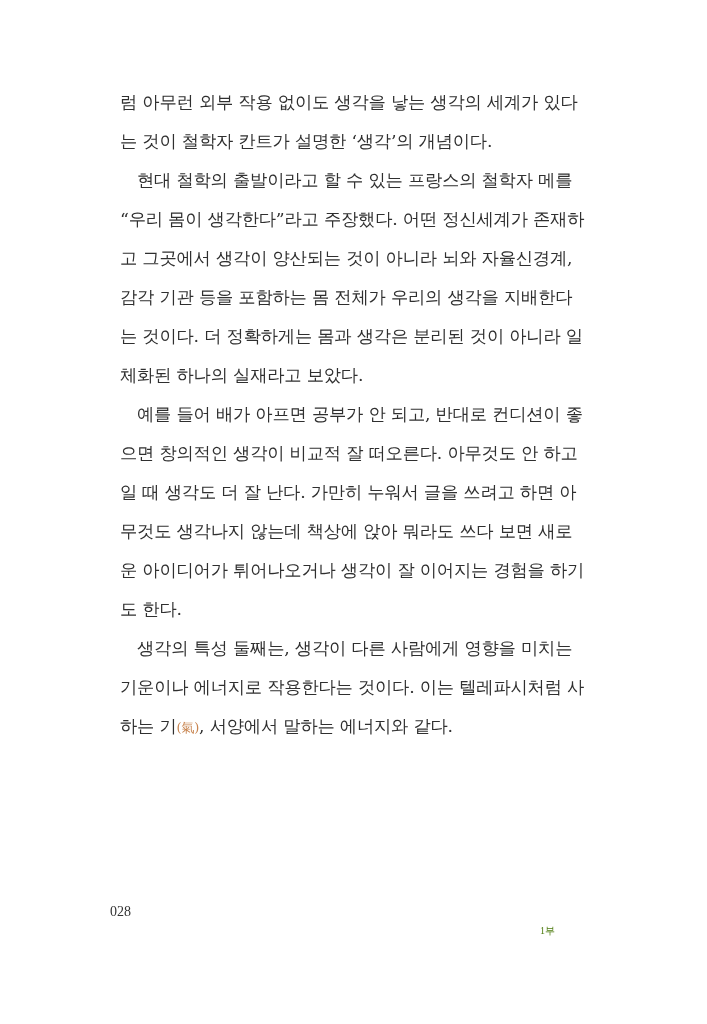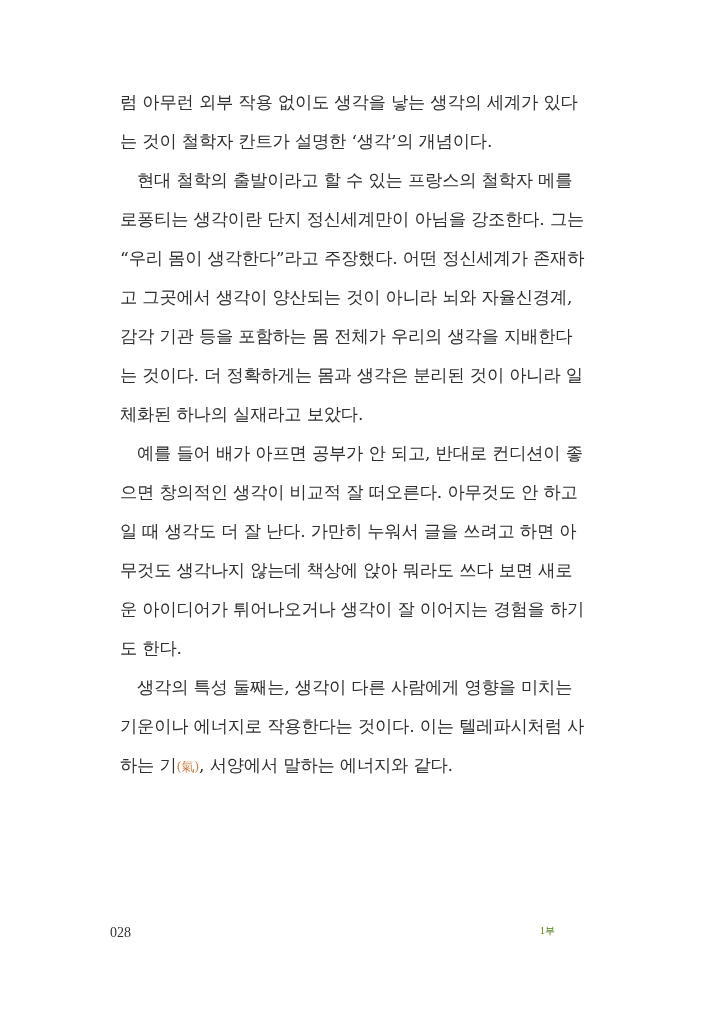--- a/index.html
+++ b/index.html
@@ -37,42 +37,41 @@
     .line.indent {
       padding-left: 17px;
     }
     .hanja {
       color: #c8844f;
       font-size: 13px;
     }
     .folio {
       position: absolute;
       left: 110px;
-      top: 925px;
+      top: 904px;
       font-family: "Liberation Serif", serif;
       font-size: 14px;
       color: #333333;
     }
     .section-label {
       position: absolute;
       left: 540px;
       top: 924px;
       font-family: Liberation Serif, serif;
       font-size: 10px;
       color: #4d7c0f;
     }
   </style>
 </head>
 <body>
 
 <div class="page-body">
   <div class="line">럼 아무런 외부 작용 없이도 생각을 낳는 생각의 세계가 있다</div>
   <div class="line last">는 것이 철학자 칸트가 설명한 ‘생각’의 개념이다.</div>
   <div class="line indent">현대 철학의 출발이라고 할 수 있는 프랑스의 철학자 메를</div>
-  <div class="line">로퐁티는 생각이란 단지 정신세계만이 아님을 강조한다. 그는</div>
   <div class="line">“우리 몸이 생각한다”라고 주장했다. 어떤 정신세계가 존재하</div>
   <div class="line">고 그곳에서 생각이 양산되는 것이 아니라 뇌와 자율신경계,</div>
   <div class="line">감각 기관 등을 포함하는 몸 전체가 우리의 생각을 지배한다</div>
   <div class="line">는 것이다. 더 정확하게는 몸과 생각은 분리된 것이 아니라 일</div>
   <div class="line last">체화된 하나의 실재라고 보았다.</div>
   <div class="line indent">예를 들어 배가 아프면 공부가 안 되고, 반대로 컨디션이 좋</div>
   <div class="line">으면 창의적인 생각이 비교적 잘 떠오른다. 아무것도 안 하고</div>
   <div class="line">일 때 생각도 더 잘 난다. 가만히 누워서 글을 쓰려고 하면 아</div>
   <div class="line">무것도 생각나지 않는데 책상에 앉아 뭐라도 쓰다 보면 새로</div>
   <div class="line">운 아이디어가 튀어나오거나 생각이 잘 이어지는 경험을 하기</div>

